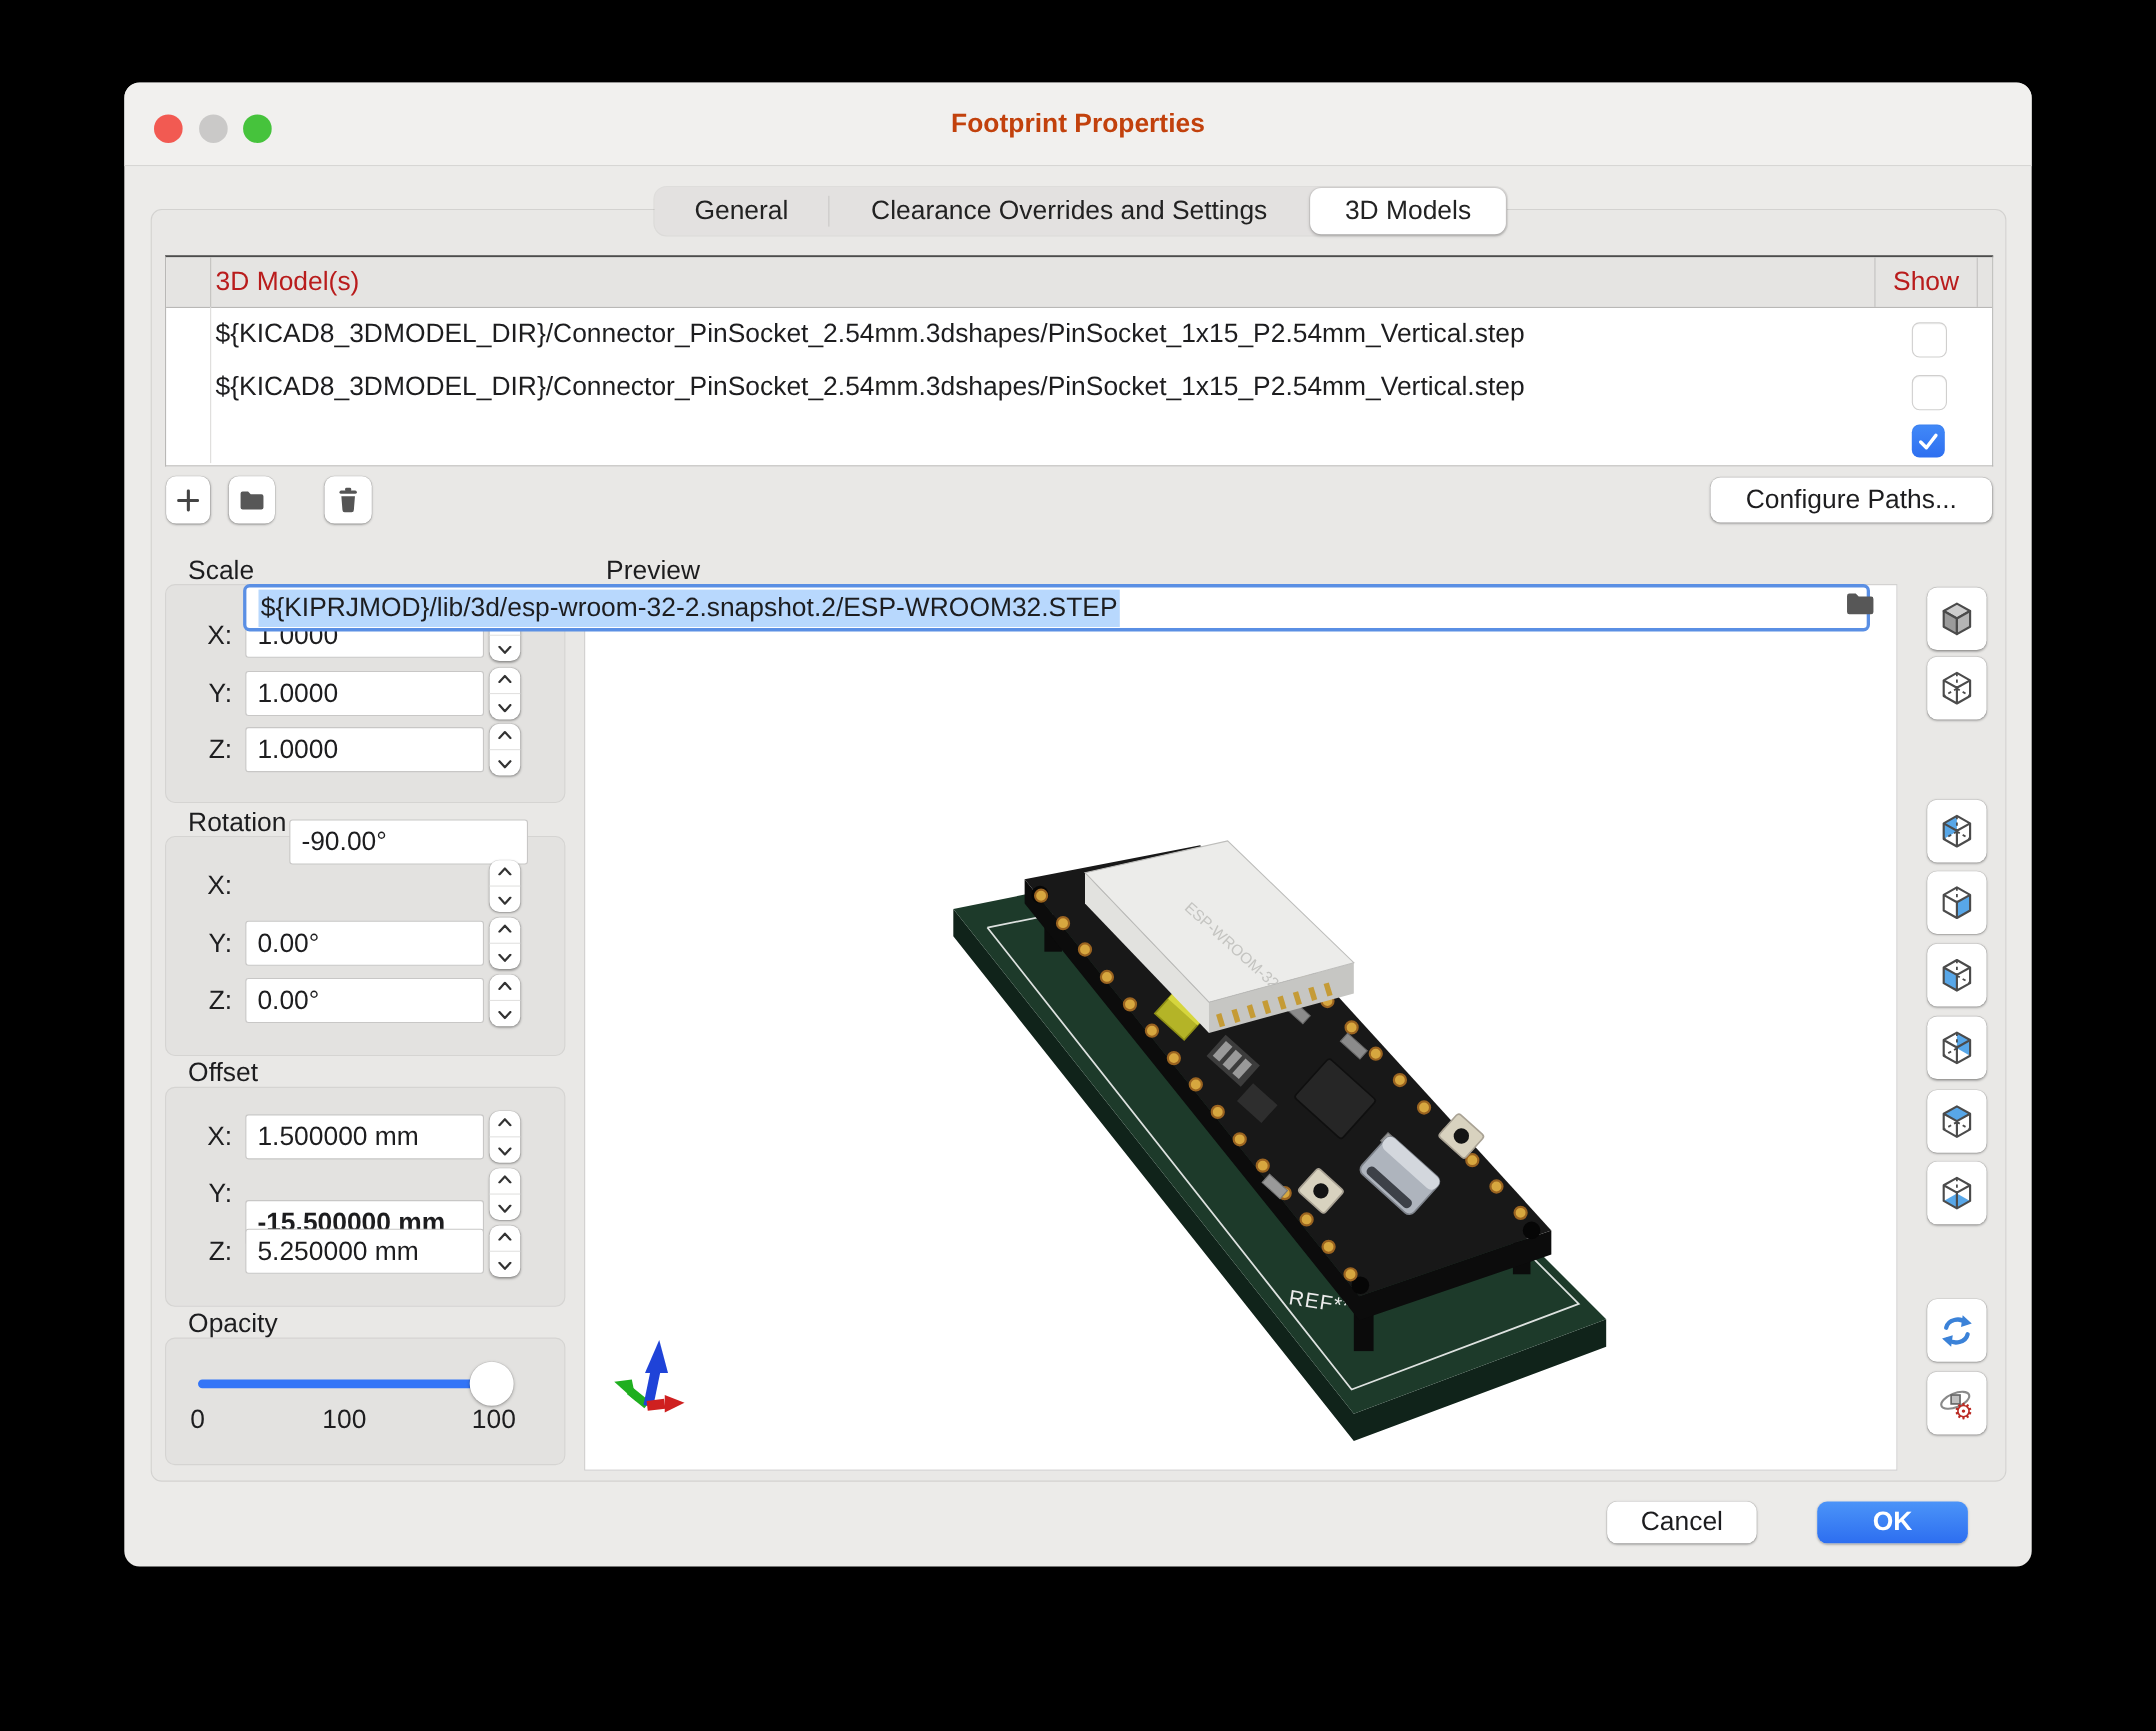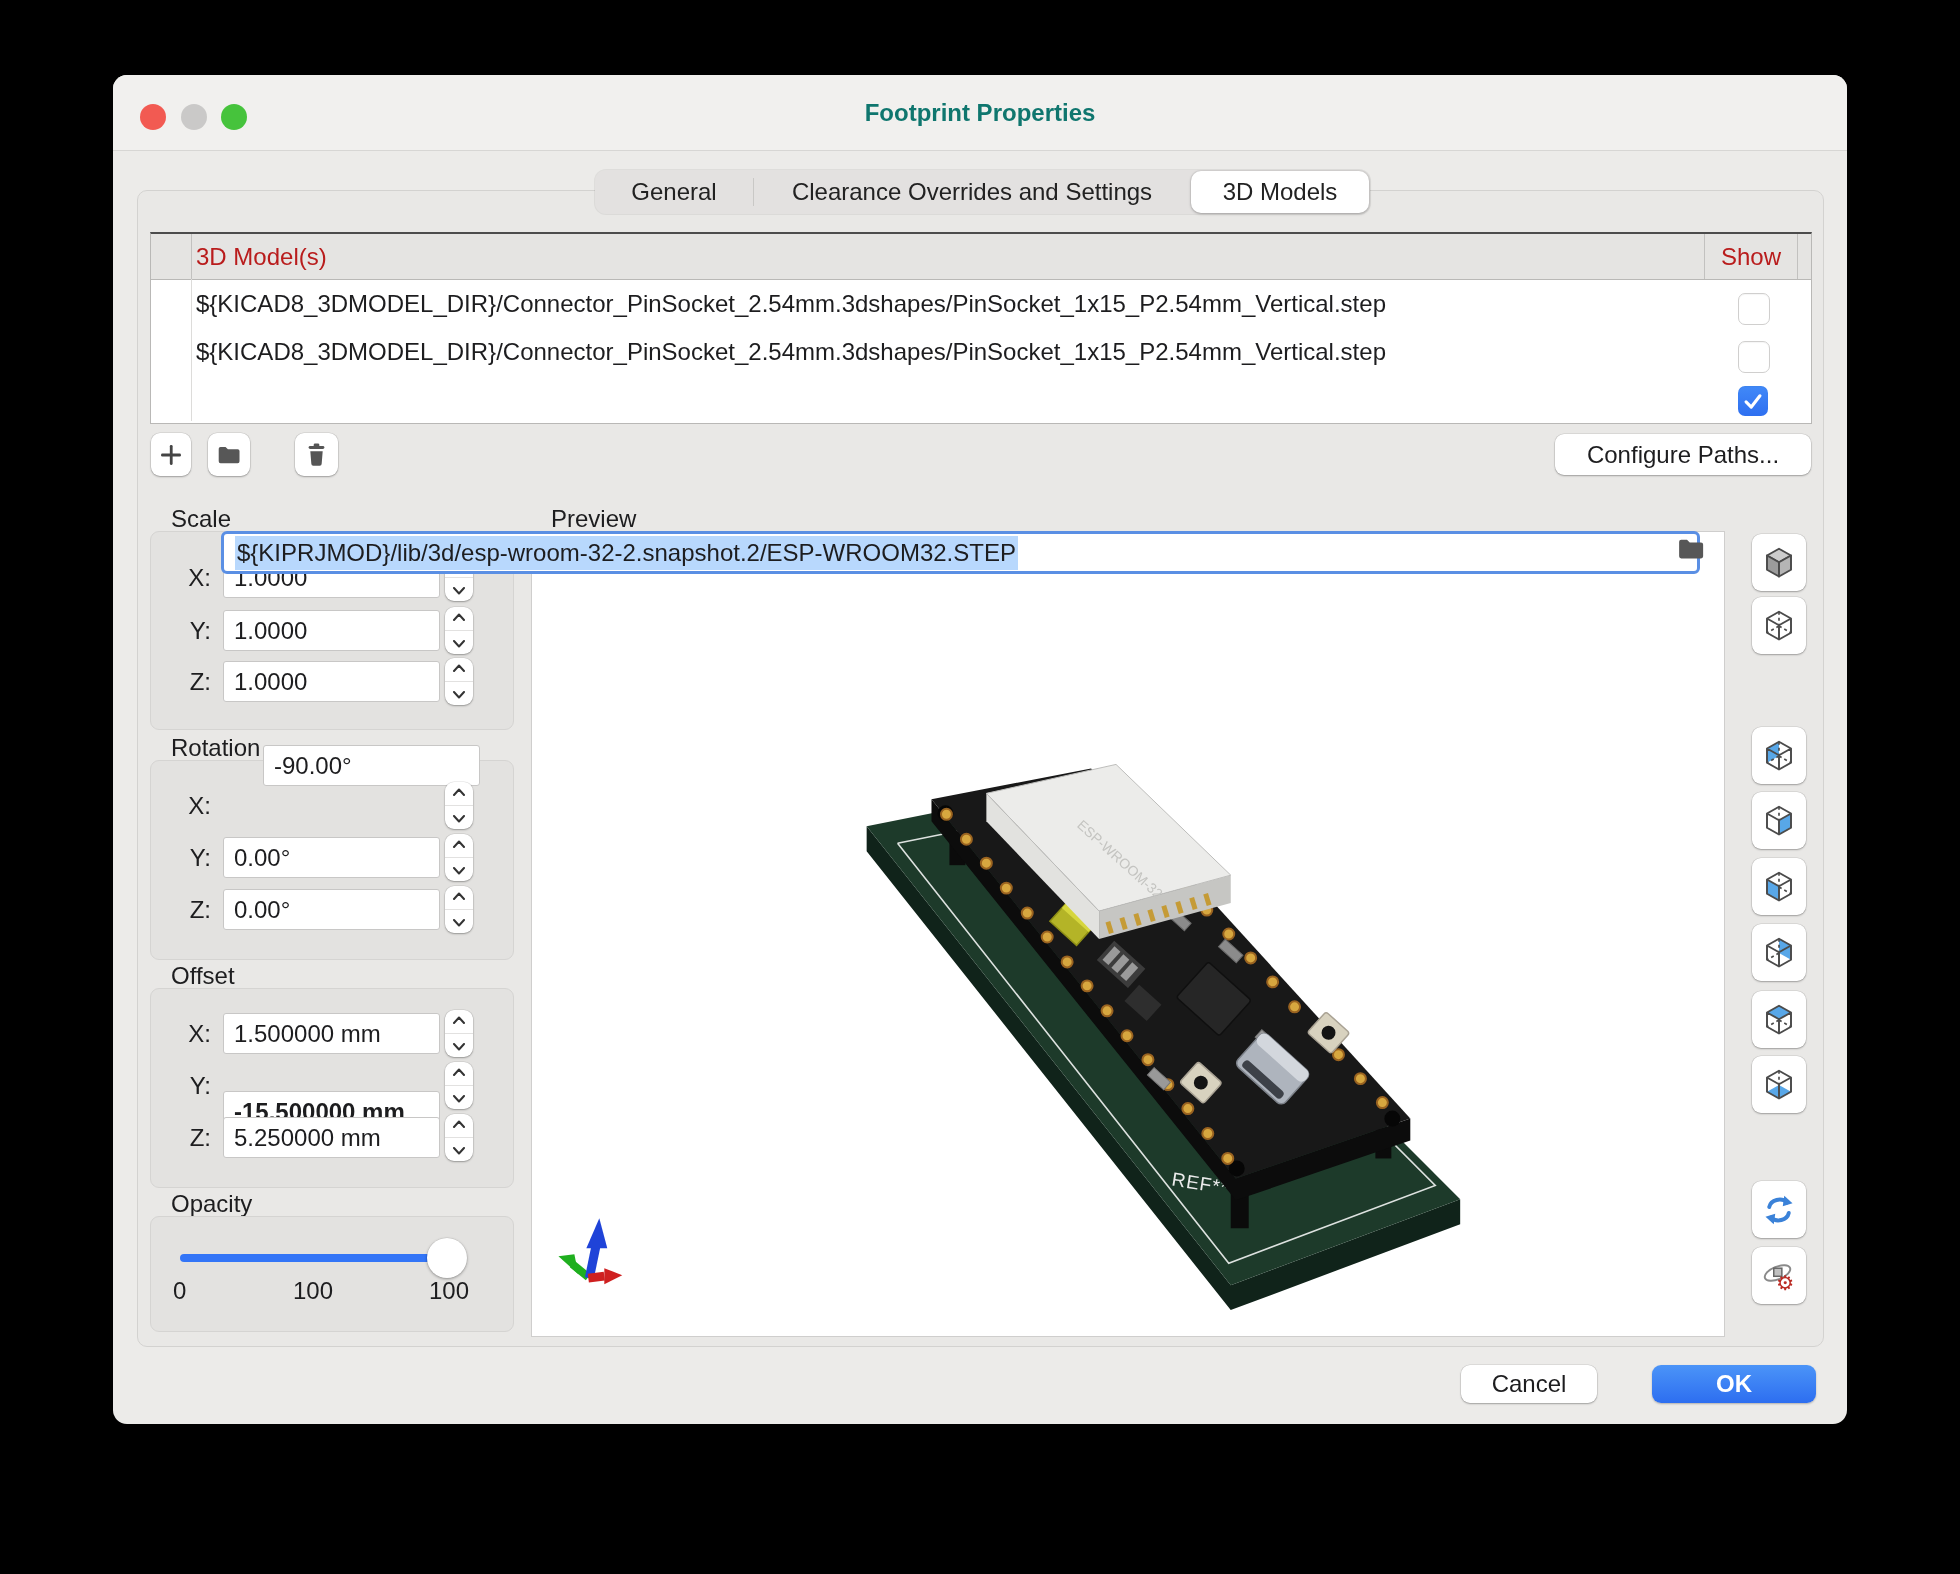--- a/index.html
+++ b/index.html
@@ -4,21 +4,21 @@
 <style>
   html,body{margin:0;padding:0;background:#000;}
   .stage{position:relative;width:1960px;height:1574px;background:#000;overflow:hidden;
          font-family:"Liberation Sans","DejaVu Sans",sans-serif;color:#1d1d1f;}
   .abs{position:absolute;}
   .dialog{position:absolute;left:113px;top:75px;width:1734px;height:1349px;background:#ecebe9;
           border-radius:14px;box-shadow:0 22px 60px rgba(0,0,0,.55);overflow:hidden;}
   .titlebar{position:absolute;left:0;top:0;width:100%;height:75px;background:#f1f0ee;
             border-bottom:1px solid #d7d6d4;display:flex;align-items:center;justify-content:center;}
   .light{position:absolute;top:29px;width:26px;height:26px;border-radius:50%;}
-  .title{font-size:24px;font-weight:bold;color:#0f766e;}
+  .title{font-size:24px;font-weight:bold;color:#c2410c;}
   .tabbar{position:absolute;left:482px;top:95px;height:44px;display:flex;align-items:stretch;
           background:#e3e1e0;border-radius:11px;box-shadow:0 0 0 1px rgba(0,0,0,.06);z-index:5;}
   .tabseg{display:flex;align-items:center;justify-content:center;font-size:24px;color:#222;cursor:default;}
   .tabsel{background:#fff;border-radius:10px;margin:1px;box-shadow:0 1px 3px rgba(0,0,0,.25),0 0 0 1px rgba(0,0,0,.05);}
   .tabsep{width:1px;background:#c9c8c6;margin:8px 0;}
   .panel{position:absolute;left:24px;top:115px;width:1685px;height:1155px;background:#e9e8e6;
          border:1px solid #d3d2d0;border-radius:10px;}
   .grid{position:absolute;left:37px;top:157px;width:1660px;height:189px;background:#fff;
         border:1px solid #b9b8b6;border-top:2px solid #4c4c4c;z-index:4;}
   .ghead{position:absolute;left:0;top:0;width:100%;height:45px;background:#e5e4e2;border-bottom:1px solid #b9b8b6;}
@@ -462,16 +462,16 @@
   </div>
   <div class="btnw viewbtn" style="top:1172px;">
     <svg viewBox="0 0 24 24" width="36" height="36">
       <ellipse cx="11" cy="10" rx="9" ry="4.2" fill="none" stroke="#8a8a8a" stroke-width="1.3" transform="rotate(-22 11 10)"></ellipse>
       <rect x="8.5" y="6.8" width="5.4" height="5.4" fill="#c0c0c0" stroke="#666" stroke-width="1"></rect>
       <text x="16" y="21.5" text-anchor="middle" font-size="13.5" fill="#bb2b24" font-weight="bold">⚙</text>
     </svg>
   </div>
 
   <div class="btnw abs" style="left:1348px;top:1290px;width:136px;height:38px;font-size:24px;">Cancel</div>
-  <div class="okbtn abs" style="left:1539px;top:1290px;width:164px;height:38px;font-size:24px;">OK</div>
+  <div class="okbtn abs" style="left:1539px;top:1290px;width:137px;height:38px;font-size:24px;">OK</div>
 
  </div>
 </div>
 
 </body></html>

